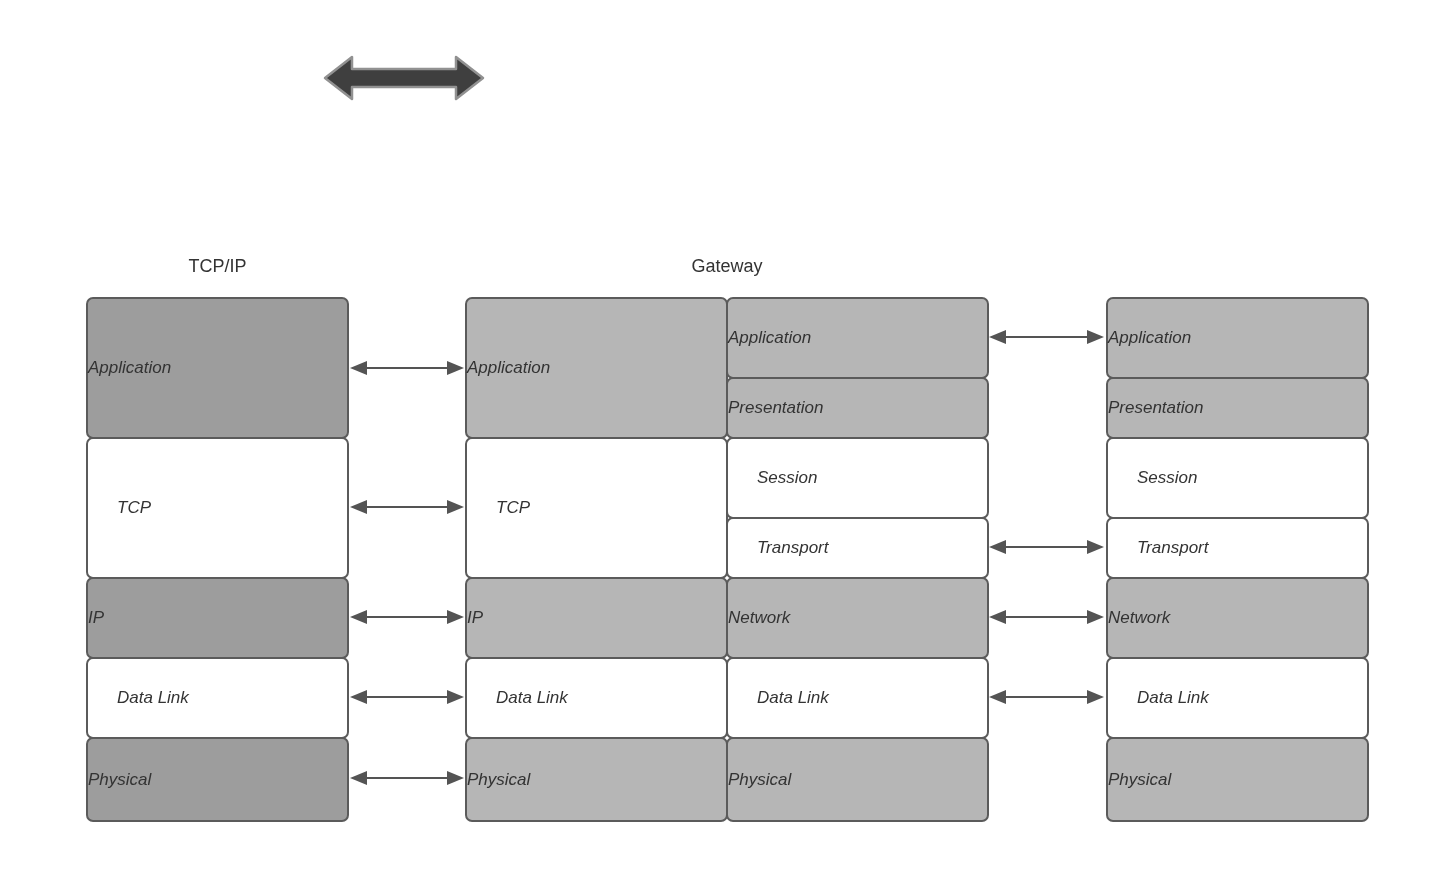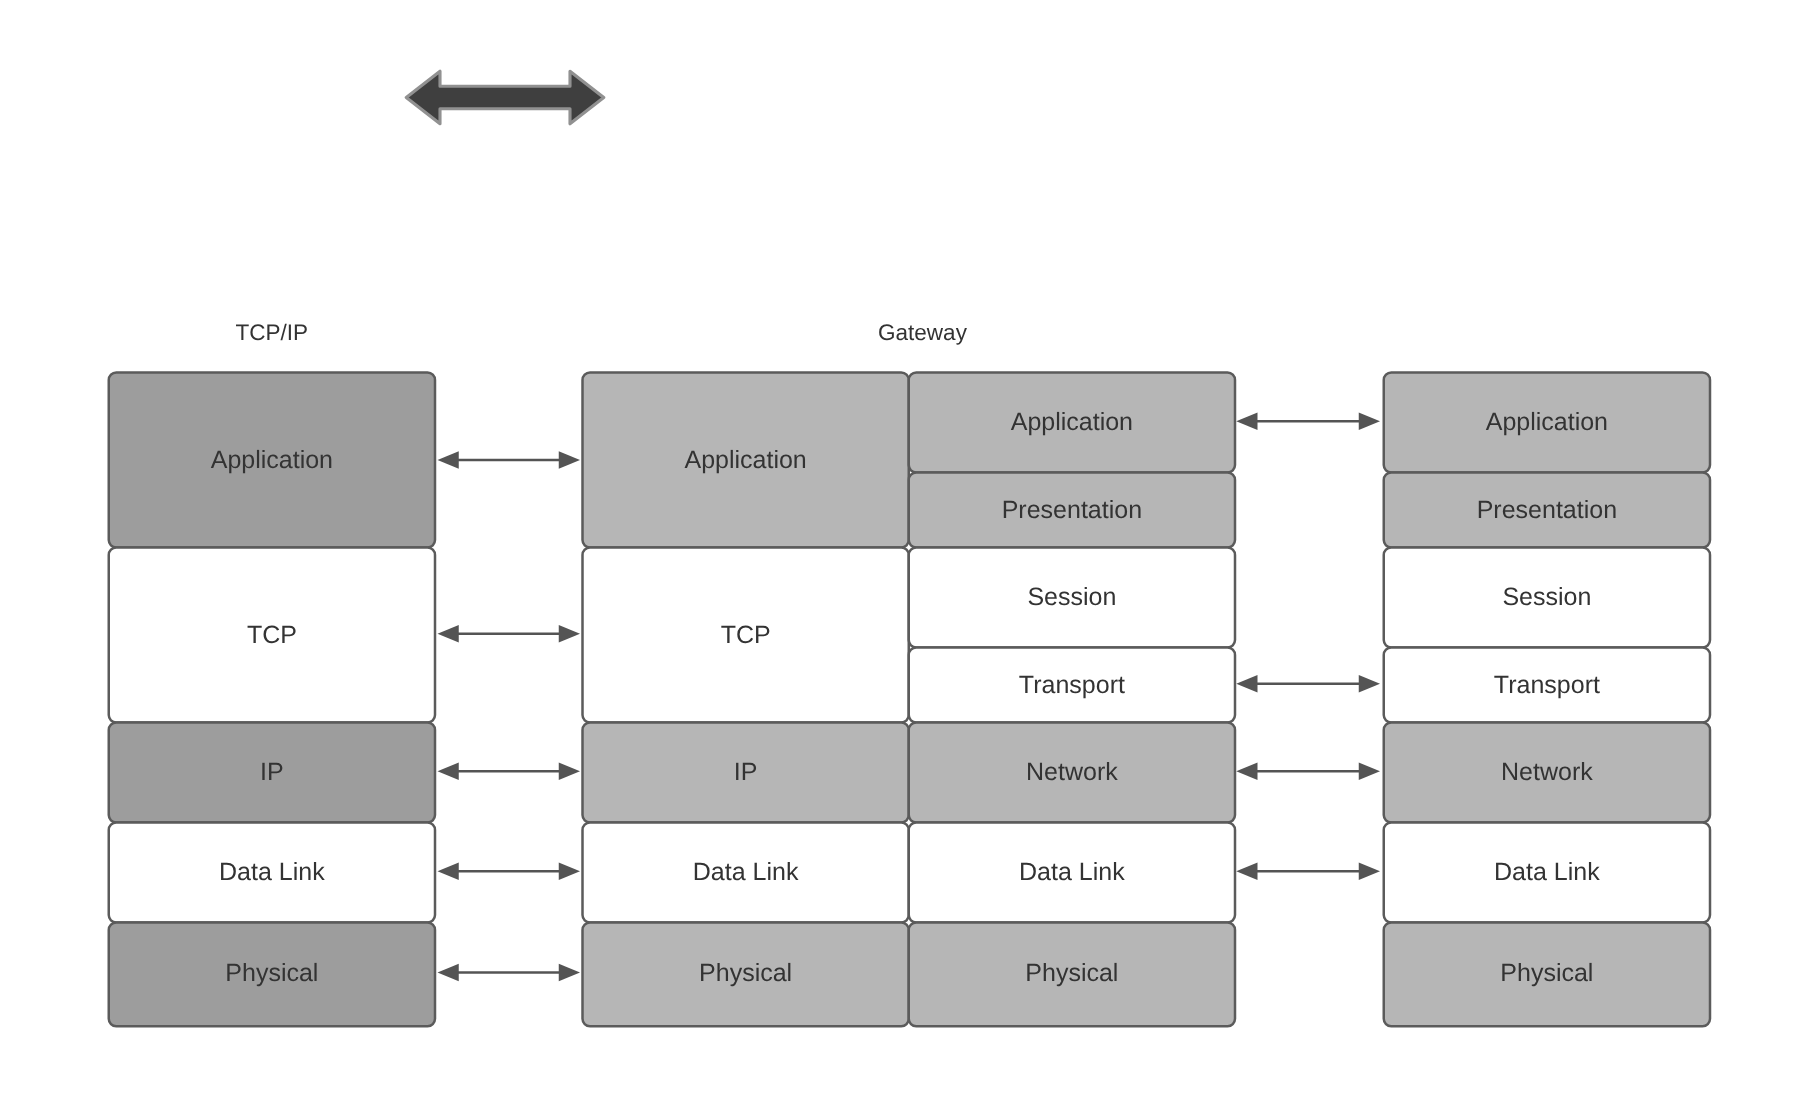--- a/index.html
+++ b/index.html
@@ -42,27 +42,27 @@
     font-size: 18px;
     color: var(--text);
   }
   .box {
     position: absolute;
     box-sizing: border-box;
     border: 2px solid var(--border);
     border-radius: 7px;
     display: flex;
     align-items: center;
-    justify-content: center;
-    font-size: 20px;
+    font-size: 17px;
     color: var(--text);
+    font-style: italic;
   }
   .box.dark  { background: var(--dark-fill); }
   .box.light { background: var(--light-fill); }
-  .box.white { background: var(--white-fill); }
+  .box.white { background: var(--white-fill); padding-left: 29px; }
   .connector-line { stroke: var(--connector); stroke-width: 2; }
   .connector-head { fill: var(--connector); }
   .thick-arrow {
     fill: var(--thick-arrow-fill);
     stroke: var(--thick-arrow-stroke);
     stroke-width: 2.5;
     stroke-linejoin: round;
   }
 </style>
 </head>
@@ -116,21 +116,21 @@
       <polygon class="connector-head" points="1104,617 1087,610 1087,624"></polygon>
     </g>
     <g>
       <line class="connector-line" x1="1004" y1="697" x2="1089" y2="697"></line>
       <polygon class="connector-head" points="989,697 1006,690 1006,704"></polygon>
       <polygon class="connector-head" points="1104,697 1087,690 1087,704"></polygon>
     </g>
   </svg>
 
   <div class="col-label" style="left:86px; width:263px; top:254px">TCP/IP</div>
-  <div class="col-label" style="left:476px; width:524px; top:254px">Gateway</div>
+  <div class="col-label" style="left:465px; width:524px; top:254px">Gateway</div>
 
   <div class="box dark" style="left:86px; top:297px; width:263px; height:142px">
       <span>Application</span>
     </div>
   <div class="box white" style="left:86px; top:437px; width:263px; height:142px">
       <span>TCP</span>
     </div>
   <div class="box dark" style="left:86px; top:577px; width:263px; height:82px">
       <span>IP</span>
     </div>

